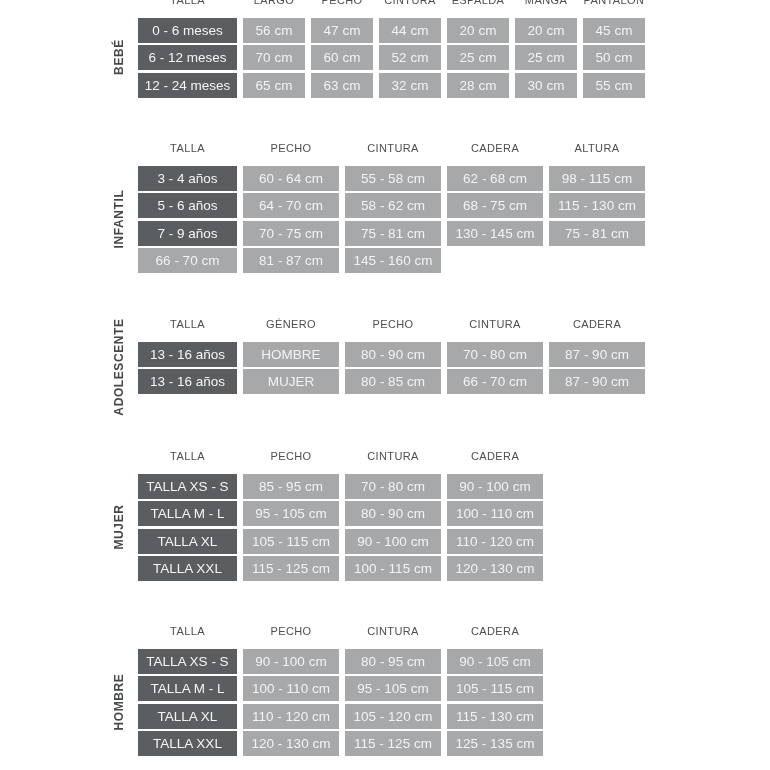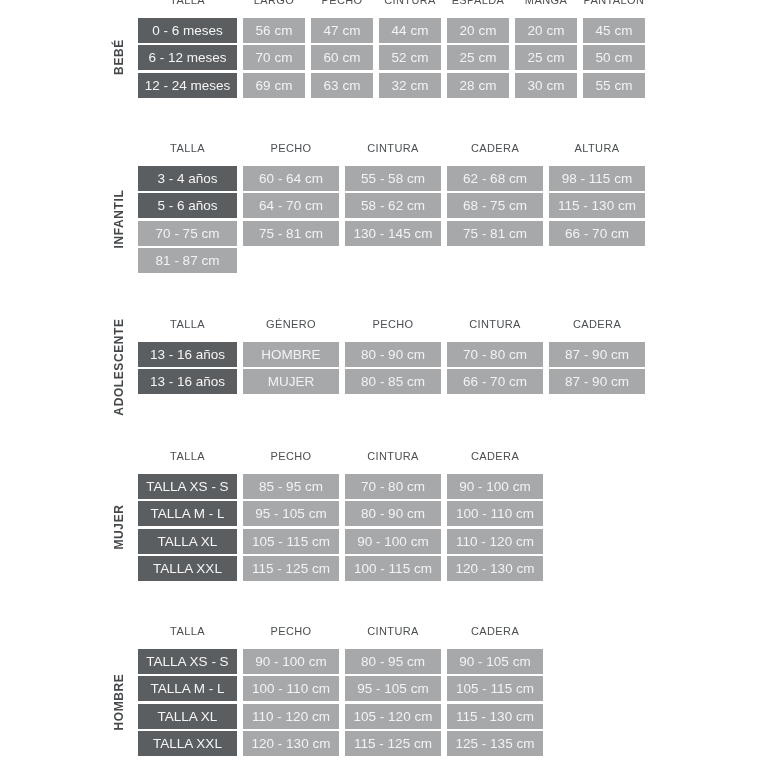--- a/index.html
+++ b/index.html
@@ -69,21 +69,21 @@
 
       <div class="cell talla">6 - 12 meses</div>
       <div class="cell">70 cm</div>
       <div class="cell">60 cm</div>
       <div class="cell">52 cm</div>
       <div class="cell">25 cm</div>
       <div class="cell">25 cm</div>
       <div class="cell">50 cm</div>
 
       <div class="cell talla">12 - 24 meses</div>
-      <div class="cell">69 cm</div>
+      <div class="cell">65 cm</div>
       <div class="cell">63 cm</div>
       <div class="cell">32 cm</div>
       <div class="cell">28 cm</div>
       <div class="cell">30 cm</div>
       <div class="cell">55 cm</div>
     </div>
   </section>
 
   <section class="size-table t-infantil">
     <div class="vlabel">INFANTIL</div>
@@ -100,27 +100,29 @@
       <div class="cell">55 - 58 cm</div>
       <div class="cell">62 - 68 cm</div>
       <div class="cell">98 - 115 cm</div>
 
       <div class="cell talla">5 - 6 años</div>
       <div class="cell">64 - 70 cm</div>
       <div class="cell">58 - 62 cm</div>
       <div class="cell">68 - 75 cm</div>
       <div class="cell">115 - 130 cm</div>
 
+      <div class="cell talla">7 - 9 años</div>
       <div class="cell">70 - 75 cm</div>
       <div class="cell">75 - 81 cm</div>
       <div class="cell">130 - 145 cm</div>
 
       <div class="cell">75 - 81 cm</div>
       <div class="cell">66 - 70 cm</div>
       <div class="cell">81 - 87 cm</div>
+      <div class="cell">145 - 160 cm</div>
     </div>
   </section>
 
   <section class="size-table t-adolescente">
     <div class="vlabel">ADOLESCENTE</div>
     <div class="thead cols5">
       <div class="th">TALLA</div>
       <div class="th">GÉNERO</div>
       <div class="th">PECHO</div>
       <div class="th">CINTURA</div>

